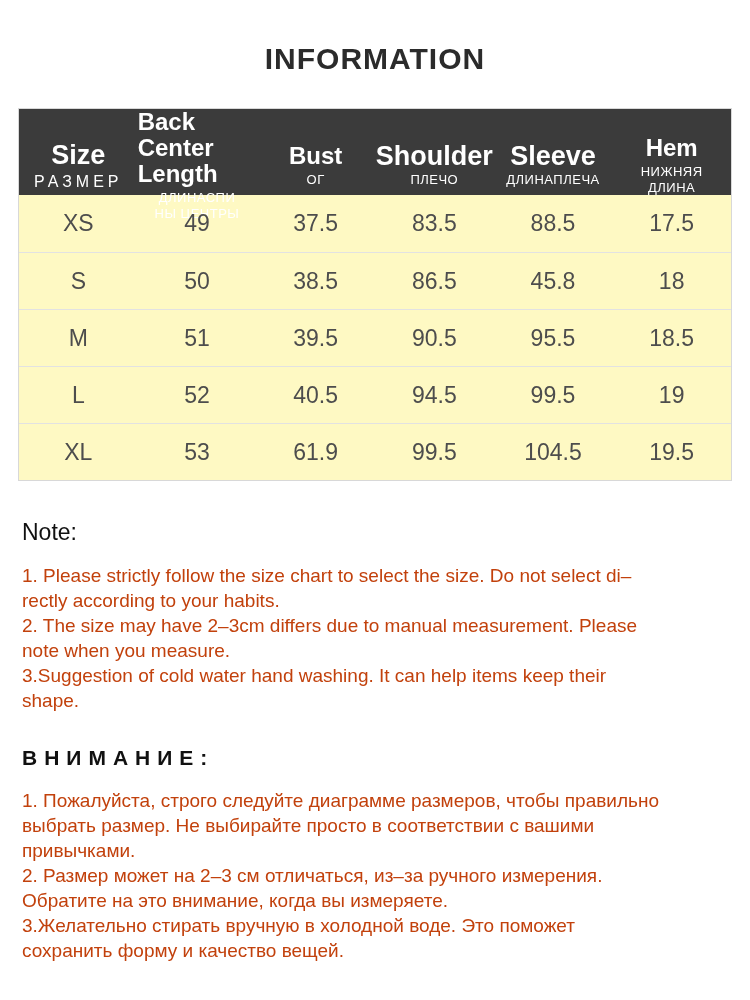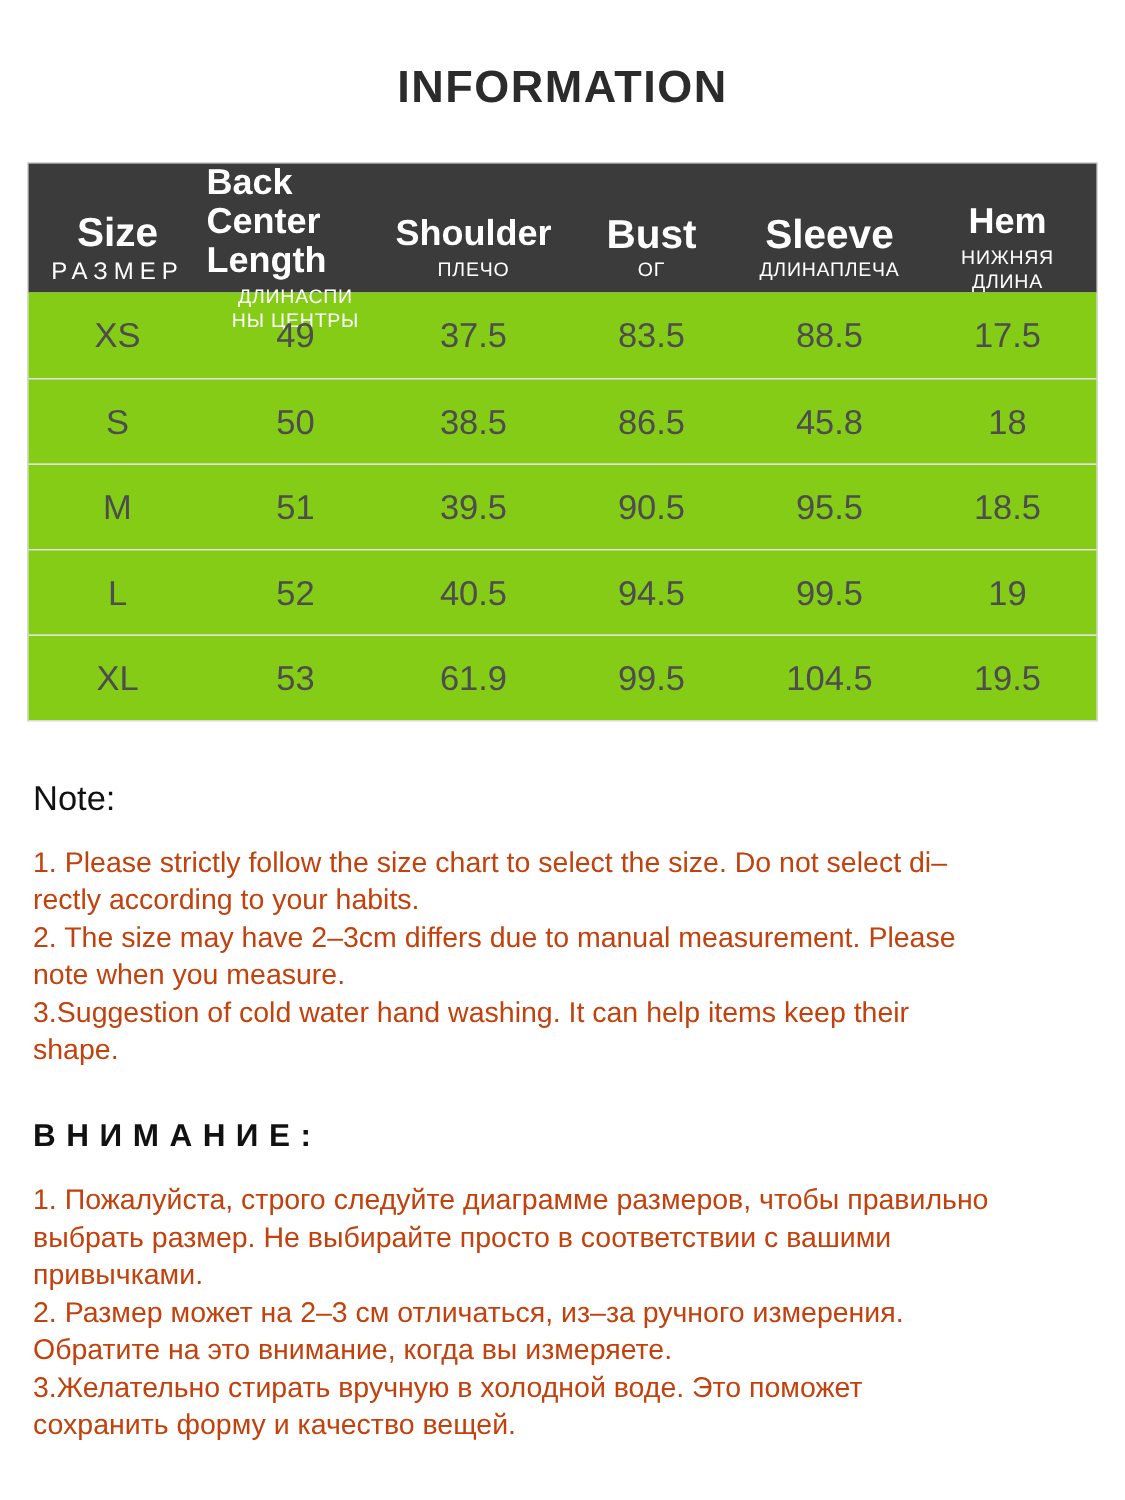--- a/index.html
+++ b/index.html
@@ -53,21 +53,21 @@
     font-weight: 400;
   }
   .hcell:nth-child(1) .h-en,
   .hcell:nth-child(4) .h-en,
   .hcell:nth-child(5) .h-en { font-size: 27px; }
   .hcell:nth-child(1) .h-ru { font-size: 16px; letter-spacing: 4px; margin-top: 6px; }
   .trow {
     display: grid;
     grid-template-columns: repeat(6, 1fr);
     height: 57px;
-    background: #84cc16;
+    background: #fef9c3;
   }
   .trow + .trow { border-top: 1px solid #e2e2e2; }
   .tcell {
     display: flex;
     align-items: center;
     justify-content: center;
     font-size: 23px;
     color: #4d4d4d;
   }
   .notes { margin: 38px 22px 0 22px; }
@@ -100,26 +100,26 @@
       <div class="h-en">Size</div>
       <div class="h-ru">РАЗМЕР</div>
     </div>
     <div class="hcell">
       <div class="h-en">Back Center
 Length</div>
       <div class="h-ru">ДЛИНАСПИ
 НЫ ЦЕНТРЫ</div>
     </div>
     <div class="hcell">
+      <div class="h-en">Bust</div>
+      <div class="h-ru">ОГ</div>
+    </div>
+    <div class="hcell">
       <div class="h-en">Shoulder</div>
       <div class="h-ru">ПЛЕЧО</div>
-    </div>
-    <div class="hcell">
-      <div class="h-en">Bust</div>
-      <div class="h-ru">ОГ</div>
     </div>
     <div class="hcell">
       <div class="h-en">Sleeve</div>
       <div class="h-ru">ДЛИНАПЛЕЧА</div>
     </div>
     <div class="hcell">
       <div class="h-en">Hem</div>
       <div class="h-ru">НИЖНЯЯ
 ДЛИНА</div>
     </div>

